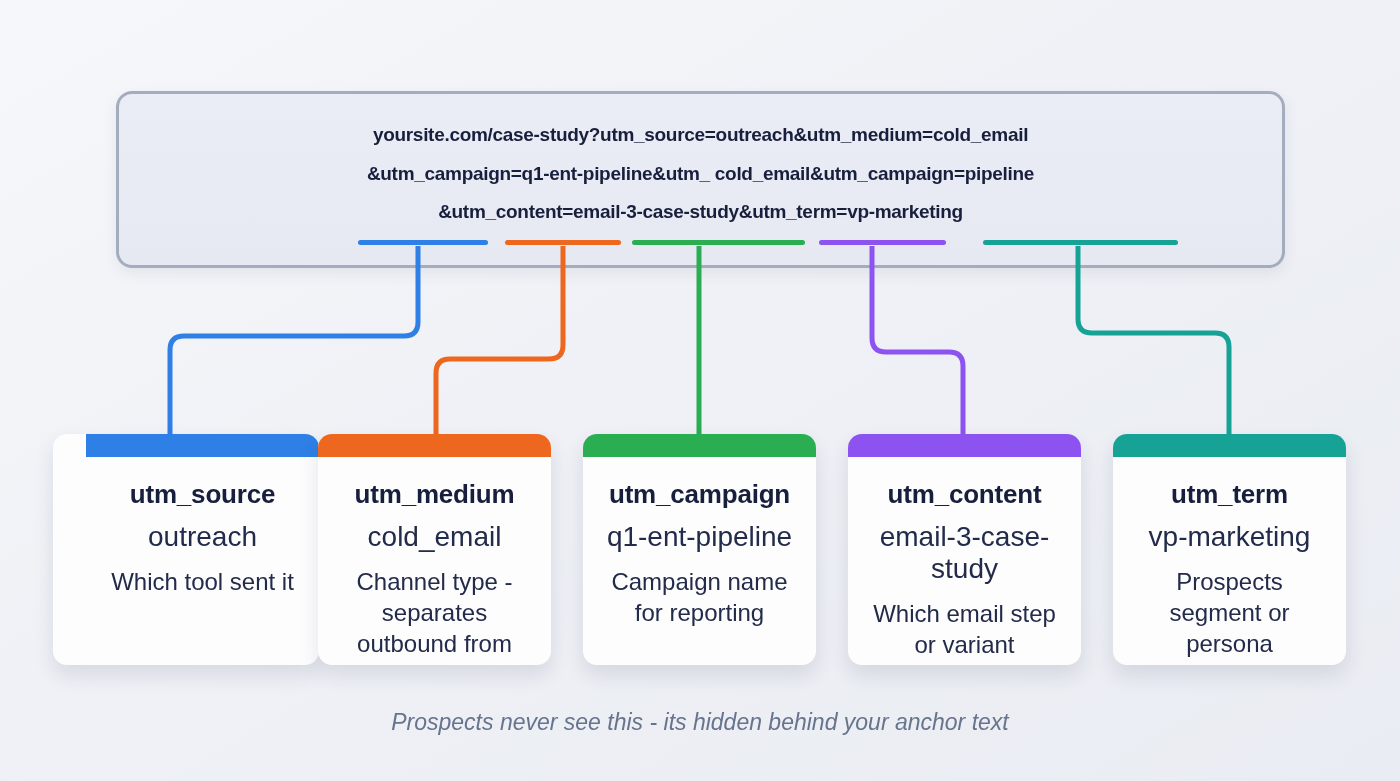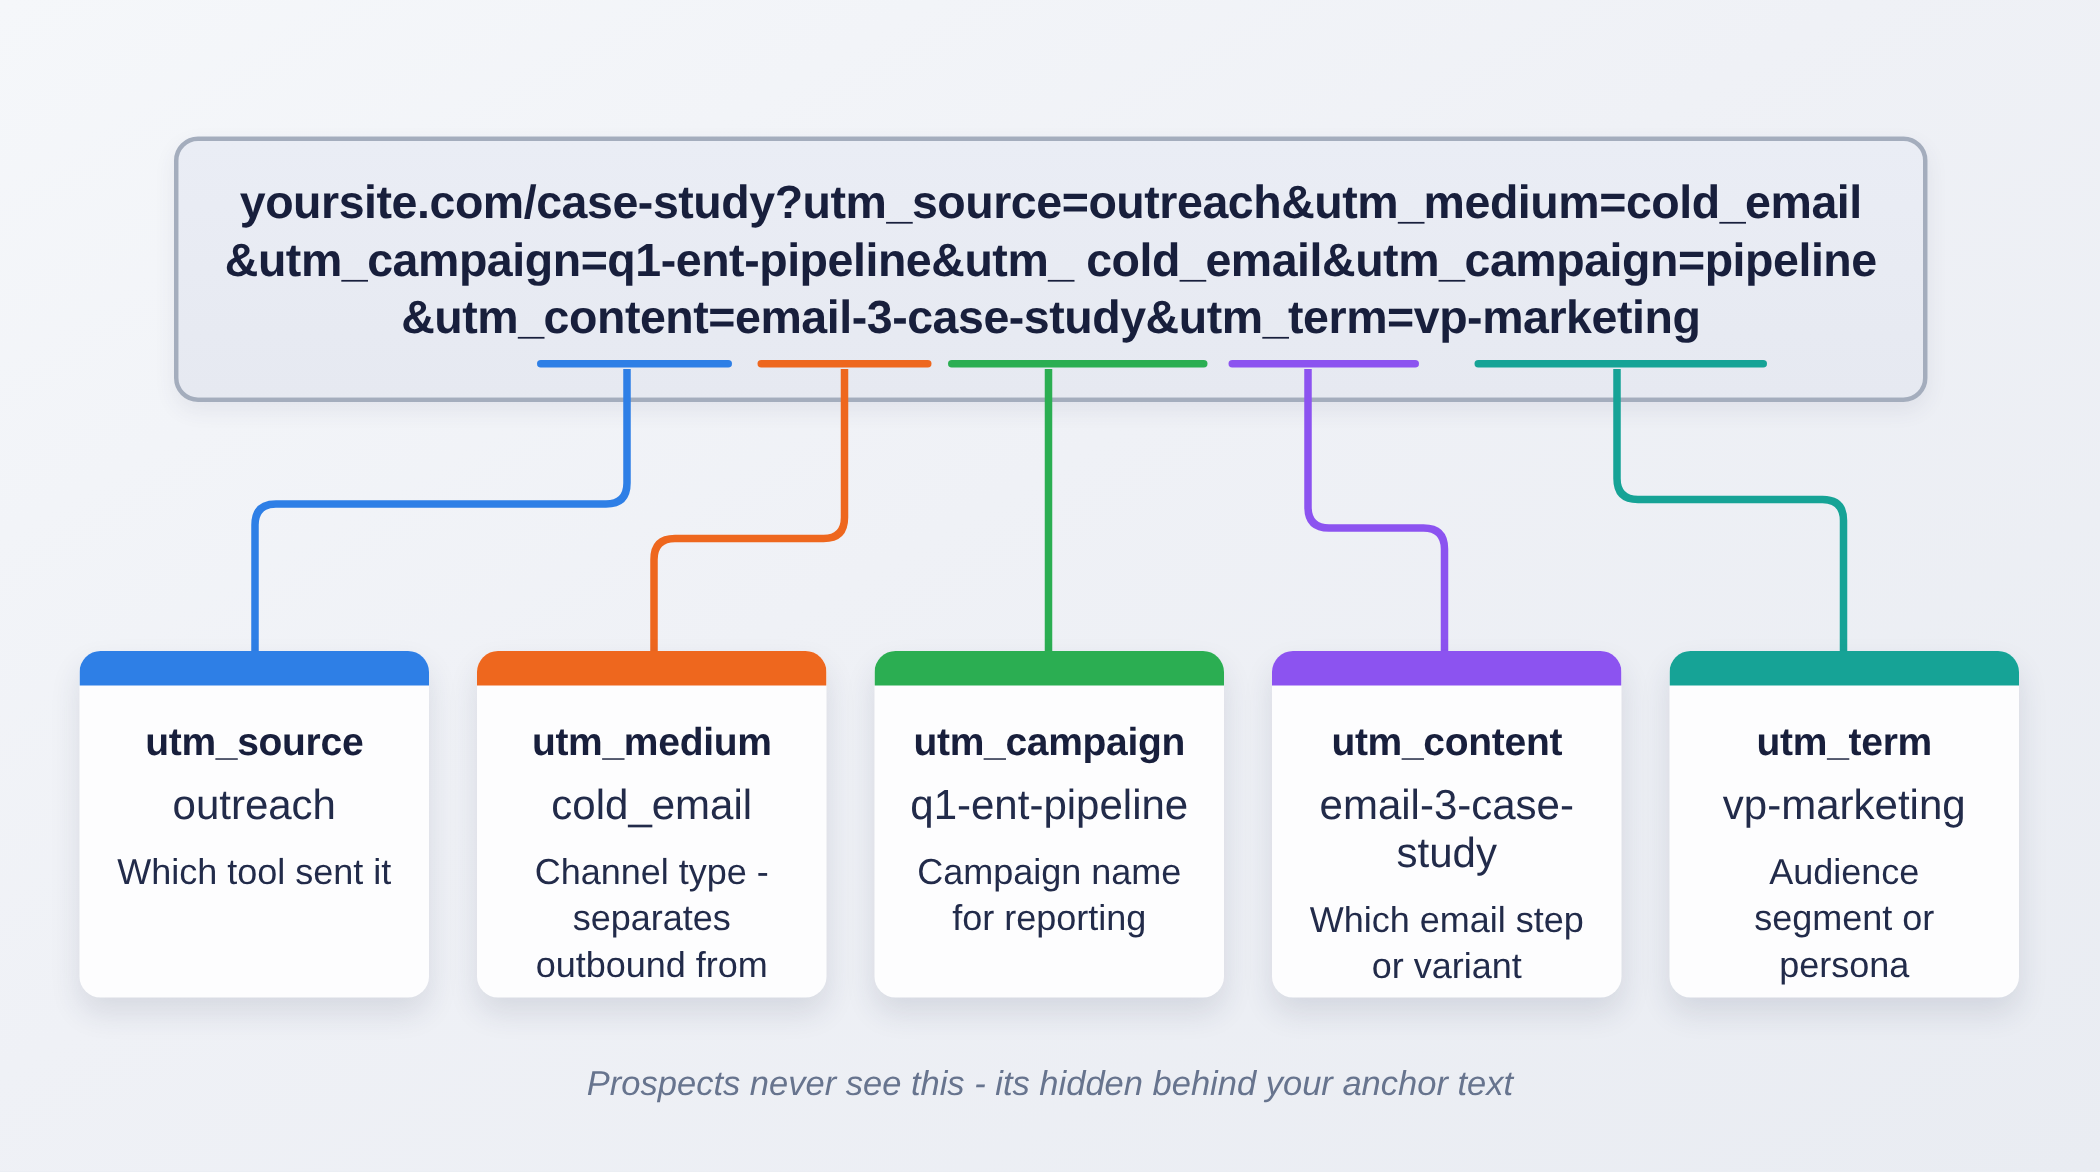--- a/index.html
+++ b/index.html
@@ -25,21 +25,21 @@
     height: 177px;
     box-sizing: border-box;
     background: linear-gradient(180deg, #eaedf5 0%, #e6e9f1 100%);
     border: 3px solid #a4adbd;
     border-radius: 16px;
     box-shadow: 0 6px 14px rgba(60, 70, 100, 0.08);
   }
   .url-text {
     padding-top: 22px;
     text-align: center;
-    font-size: 31px;
+    font-size: 19px;
     font-weight: 700;
     letter-spacing: -0.3px;
     line-height: 38.5px;
     color: #181f3c;
     white-space: nowrap;
   }
 
   
   .ul {
     position: absolute;
@@ -72,21 +72,21 @@
     position: absolute;
     top: 434px;
     width: 233px;
     height: 231px;
     background: #fdfdfe;
     border-radius: 14px;
     box-shadow: 0 10px 20px rgba(40, 50, 80, 0.12);
     overflow: hidden;
     text-align: center;
   }
-  .card1 { left: 53px; }
+  .card1 { left: 53px; padding-left: 33px; }
   .card2 { left: 318px; }
   .card3 { left: 583px; }
   .card4 { left: 848px; }
   .card5 { left: 1113px; }
   .card-top {
     width: 100%;
     height: 23px;
   }
   .card-title {
     margin-top: 22px;
@@ -175,18 +175,18 @@
     <div class="card-top" style="background-color: rgb(140, 83, 240);"></div>
     <div class="card-title">utm_content</div>
     <div class="card-value">email-3-case-study</div>
     <div class="card-desc">Which email step or variant</div>
   </div>
 
   <div class="card card5">
     <div class="card-top" style="background-color: rgb(22, 163, 150);"></div>
     <div class="card-title">utm_term</div>
     <div class="card-value">vp-marketing</div>
-    <div class="card-desc">Audience segment or persona</div>
+    <div class="card-desc">Prospects segment or persona</div>
   </div>
 
   <div class="caption">Prospects never see this - its hidden behind your anchor text</div>
 
 </div>
 
 </body></html>

